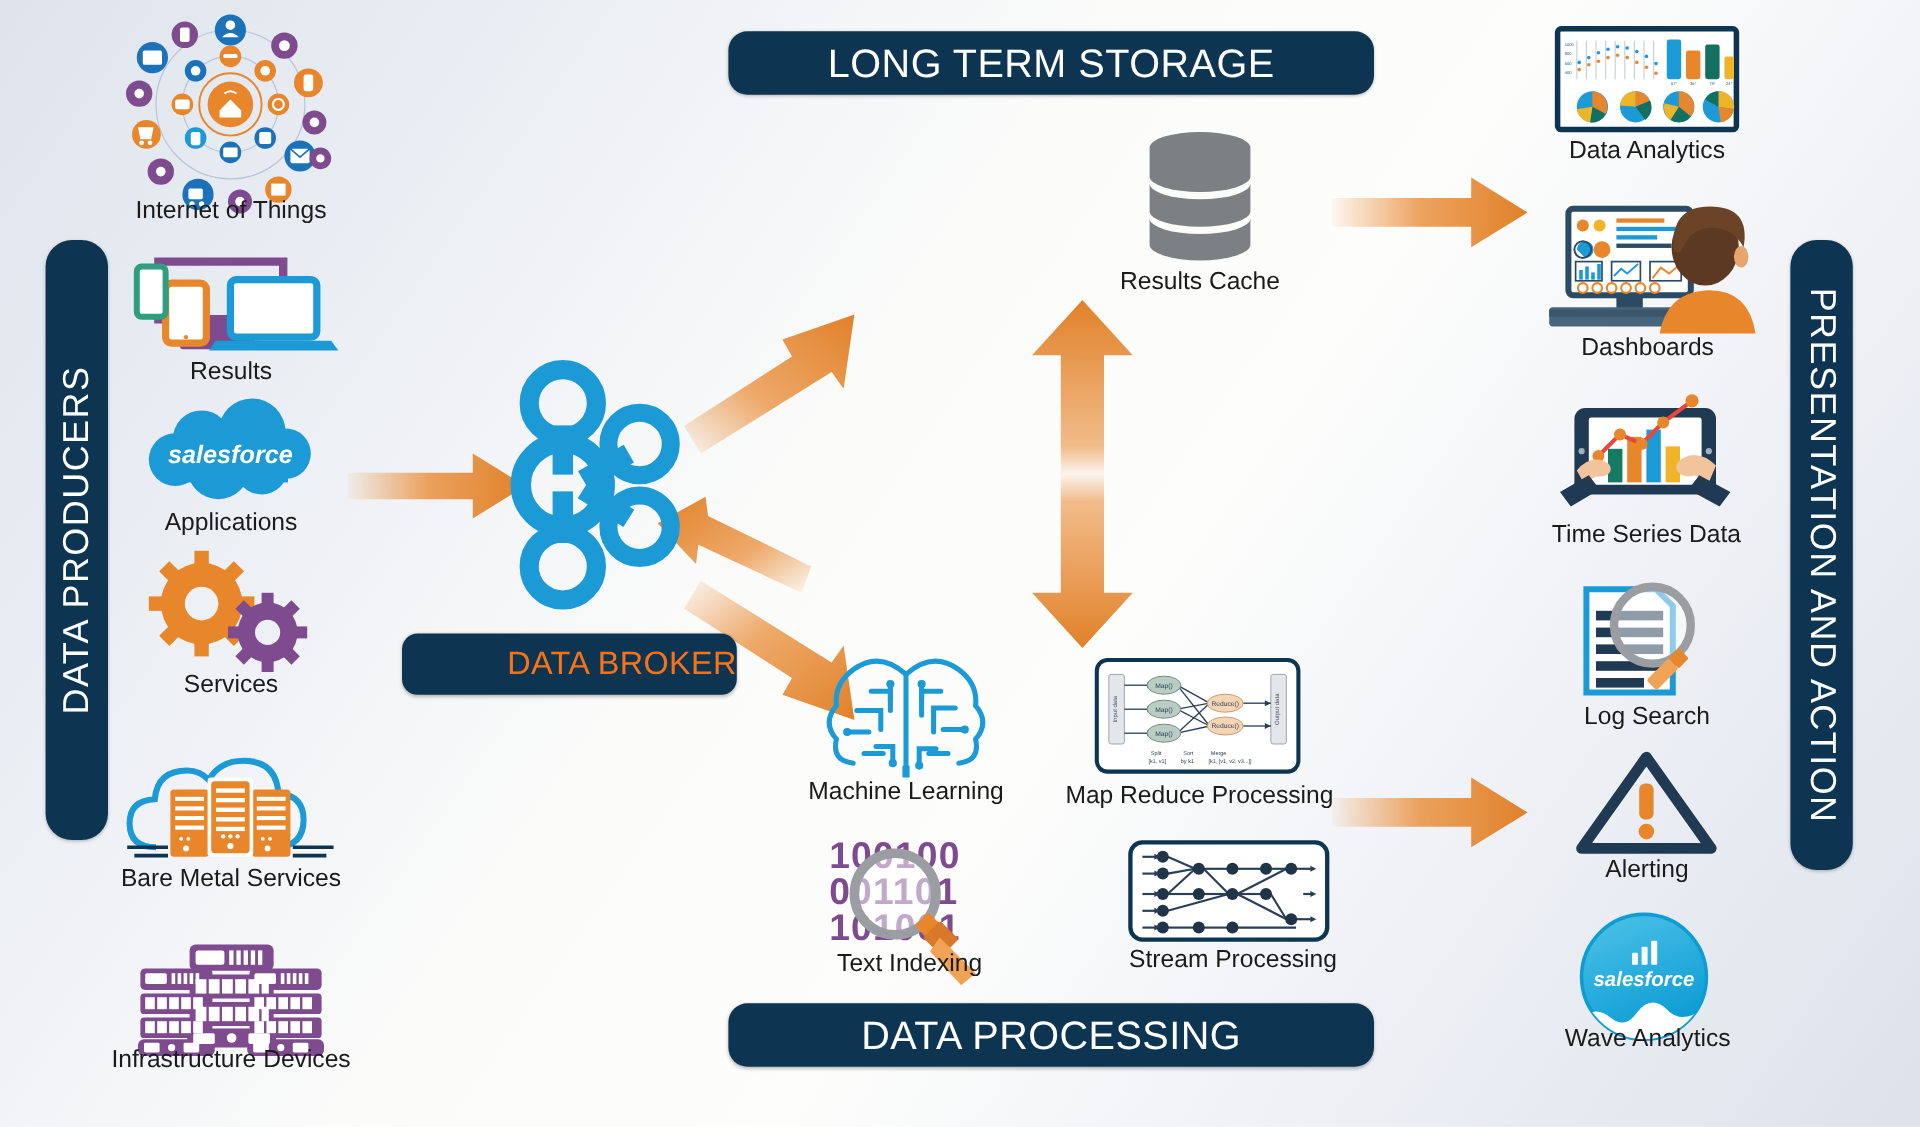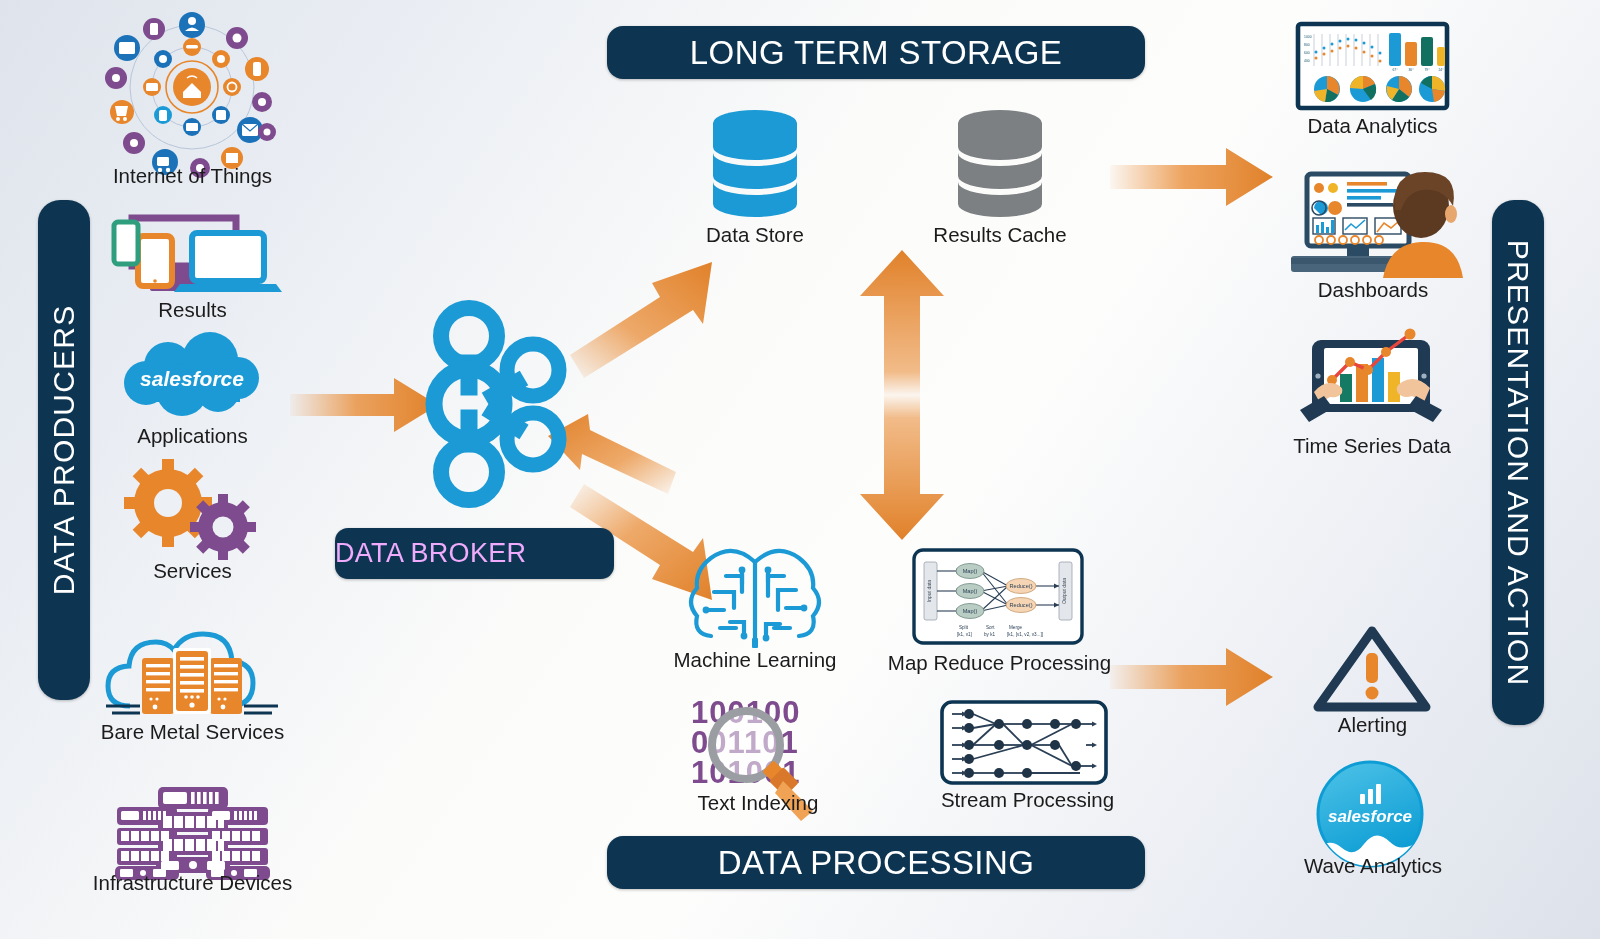--- a/index.html
+++ b/index.html
@@ -25,22 +25,22 @@
   .side {
     background: #0d3552; border-radius: 22px; color: #fff;
     display: flex; align-items: center; justify-content: center;
     box-shadow: 0 1px 3px rgba(0,0,0,.25);
   }
   .side span { white-space: nowrap; font-size: 30px; letter-spacing: 1.2px; }
   .side.left span  { transform: rotate(-90deg); }
   .side.right span { transform: rotate(90deg); }
 
   .pill {
-    background: #0d3552; border-radius: 13px; color: #f0abfc;
-    display:flex; align-items:center; justify-content:flex-start;
+    background: #0d3552; border-radius: 13px; color: #f97316;
+    display:flex; align-items:center; justify-content:flex-end;
     font-size: 27px; letter-spacing:.3px;
     box-shadow: 0 1px 3px rgba(0,0,0,.25);
   }
 
   
   .cap {
     position: absolute; text-align: left; color: #1b1b1b;
     font-size: 20.5px; white-space: nowrap; left: 50%;
     transform: translateX(-50%);
   }
@@ -423,30 +423,20 @@
         <circle cx="113" cy="70" r="26" stroke-width="15"></circle>
         <circle cx="113" cy="139" r="26" stroke-width="15"></circle>
       </g>
     </svg>
   </div>
 
   <div class="pill abs" style="left:335px; top:528px; width:279px; height:51px;">
     <span>DATA BROKER</span>
   </div>
 
-  <div class="node" style="left:680px; top:105px; width:150px; height:145px;">
-    <svg width="150" height="120" viewBox="0 0 150 120">
-      <g fill="#1b9ad6">
-        <path d="M33 18 a42 13 0 0 1 84 0 v24 a42 13 0 0 1 -84 0 z"></path>
-        <path d="M33 48 a42 13 0 0 0 84 0 v23 a42 13 0 0 1 -84 0 z"></path>
-        <path d="M33 77 a42 13 0 0 0 84 0 v22 a42 13 0 0 1 -84 0 z"></path>
-      </g>
-    </svg>
-    <div class="cap" style="top:118px;">Data Store</div>
-  </div>
 
   <div class="node" style="left:925px; top:105px; width:150px; height:145px;">
     <svg width="150" height="120" viewBox="0 0 150 120">
       <g fill="#7c8083">
         <path d="M33 18 a42 13 0 0 1 84 0 v24 a42 13 0 0 1 -84 0 z"></path>
         <path d="M33 48 a42 13 0 0 0 84 0 v23 a42 13 0 0 1 -84 0 z"></path>
         <path d="M33 77 a42 13 0 0 0 84 0 v22 a42 13 0 0 1 -84 0 z"></path>
       </g>
     </svg>
     <div class="cap" style="top:118px;">Results Cache</div>
@@ -774,20 +764,38 @@
         <path d="M12 82 l24 -14 l9 12 l-24 14 z" fill="#1f3a52"></path>
       </g>
       <g>
         <path d="M142 60 q-14 -14 -28 -6 q-8 5 -4 11 q5 6 14 3 l12 6 z" fill="#f2c49b"></path>
         <path d="M154 82 l-26 -14 l-9 12 l26 14 z" fill="#1f3a52"></path>
       </g>
     </svg>
     <div class="cap" style="top:106px;">Time Series Data</div>
   </div>
 
+  <div class="node" style="left:1300px; top:485px; width:145px; height:125px;">
+    <svg width="145" height="100" viewBox="0 0 145 100">
+      <path d="M22 6 h58 l14 14 v72 h-72 z" fill="#ffffff" stroke="#1b9ad6" stroke-width="5"></path>
+      <g fill="#1f3a52">
+        <rect x="30" y="24" width="56" height="8"></rect>
+        <rect x="30" y="38" width="56" height="8"></rect>
+        <rect x="30" y="52" width="56" height="8"></rect>
+        <rect x="30" y="66" width="56" height="8"></rect>
+        <rect x="30" y="80" width="40" height="8"></rect>
+      </g>
+      <circle cx="77" cy="36" r="32" fill="#ffffff" fill-opacity="0.50" stroke="#9a9ea2" stroke-width="7"></circle>
+      <g transform="rotate(45 101 60)">
+        <rect x="96" y="58" width="12" height="12" rx="1.5" fill="#e8862b"></rect>
+        <rect x="96" y="70" width="12" height="26" rx="2" fill="#f0a355"></rect>
+      </g>
+    </svg>
+    <div class="cap" style="top:100px;">Log Search</div>
+  </div>
 
   <div class="node" style="left:1310px; top:625px; width:125px; height:120px;">
     <svg width="125" height="90" viewBox="0 0 125 90">
       <path d="M62 6 L116 82 H8 Z" fill="none" stroke="#1f3a52" stroke-width="9" stroke-linejoin="round"></path>
       <rect x="56" y="28" width="12" height="30" rx="5" fill="#e8862b"></rect>
       <circle cx="62" cy="68" r="6.5" fill="#e8862b"></circle>
     </svg>
     <div class="cap" style="top:88px;">Alerting</div>
   </div>
 

